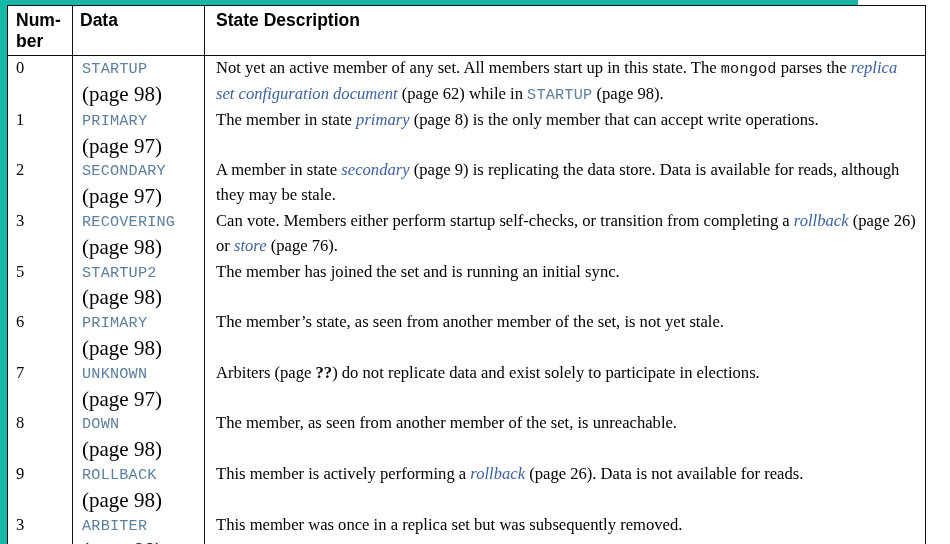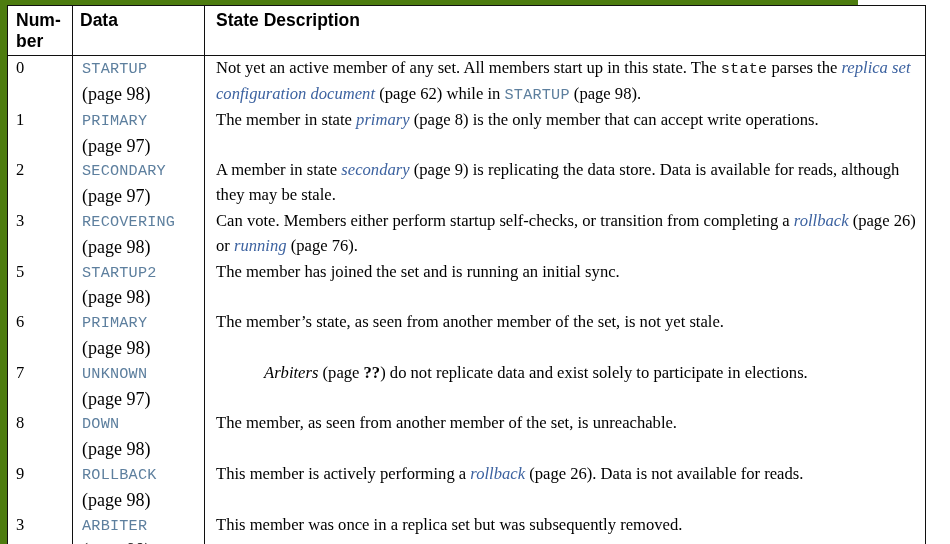--- a/index.html
+++ b/index.html
@@ -12,21 +12,21 @@
     height: 544px;
     overflow: hidden;
     font-family: "Liberation Serif", "DejaVu Serif", serif;
     color: #000000;
   }
 
   .page {
     position: relative;
     width: 858px;
     height: 544px;
-    background: #4d7c0f;
+    background: #14b8a6;
     box-sizing: border-box;
   }
 
   
   .state-table {
     position: absolute;
     left: 7px;
     top: 5px;
     width: 918px;
     border-collapse: collapse;
@@ -79,21 +79,21 @@
   }
   .state-name {
     font-family: "Liberation Mono", "DejaVu Sans Mono", monospace;
     font-size: 15.2px;
     color: #5d7f9e;
     letter-spacing: 0.2px;
   }
   .page-ref {
     display: block;
     font-family: "Liberation Serif", "DejaVu Serif", serif;
-    font-size: 18px;
+    font-size: 21px;
     color: #000000;
   }
 
   .cell-desc {
     padding: 0 8px 0 11px;
     font-size: 16.6px;
     line-height: 24.8px;
     color: #000000;
     text-align: left;
   }
@@ -112,23 +112,21 @@
     color: #5d7f9e;
     letter-spacing: 0.2px;
   }
   .mono-plain {
     font-family: "Liberation Mono", "DejaVu Sans Mono", monospace;
     font-size: 15.2px;
     color: #151515;
     letter-spacing: 0.2px;
   }
   .em-black {
-    font-style: italic;
-    color: #000000;
-    margin-left: 48px;
+    color: #000000;
   }
   .broken-ref {
     font-weight: bold;
     color: #000000;
   }
 </style>
 </head>
 <body>
 
 <div class="page">
@@ -151,21 +149,21 @@
     <tbody id="table-body">
         <tr>
           <td>
             <div class="cell-num">0</div>
           </td>
           <td>
             <div class="cell-name"><span class="state-name">STARTUP</span><span class="page-ref">(page 98)</span></div>
           </td>
           <td class="last">
             <div class="cell-desc">
-              <p>Not yet an active member of any set. All members start up in this state. The <span class="mono-plain">state</span> parses the <span class="lnk">replica set configuration document</span> (page 62) while in <span class="lit">STARTUP</span> (page 98).</p>
+              <p>Not yet an active member of any set. All members start up in this state. The <span class="mono-plain">mongod</span> parses the <span class="lnk">replica set configuration document</span> (page 62) while in <span class="lit">STARTUP</span> (page 98).</p>
             </div>
           </td>
         </tr>
         <tr>
           <td>
             <div class="cell-num">1</div>
           </td>
           <td>
             <div class="cell-name"><span class="state-name">PRIMARY</span><span class="page-ref">(page 97)</span></div>
           </td>
@@ -190,21 +188,21 @@
         </tr>
         <tr>
           <td>
             <div class="cell-num">3</div>
           </td>
           <td>
             <div class="cell-name"><span class="state-name">RECOVERING</span><span class="page-ref">(page 98)</span></div>
           </td>
           <td class="last">
             <div class="cell-desc">
-              <p>Can vote. Members either perform startup self-checks, or transition from completing a <span class="lnk">rollback</span> (page 26) or <span class="lnk">running</span> (page 76).</p>
+              <p>Can vote. Members either perform startup self-checks, or transition from completing a <span class="lnk">rollback</span> (page 26) or <span class="lnk">store</span> (page 76).</p>
             </div>
           </td>
         </tr>
         <tr>
           <td>
             <div class="cell-num">5</div>
           </td>
           <td>
             <div class="cell-name"><span class="state-name">STARTUP2</span><span class="page-ref">(page 98)</span></div>
           </td>

